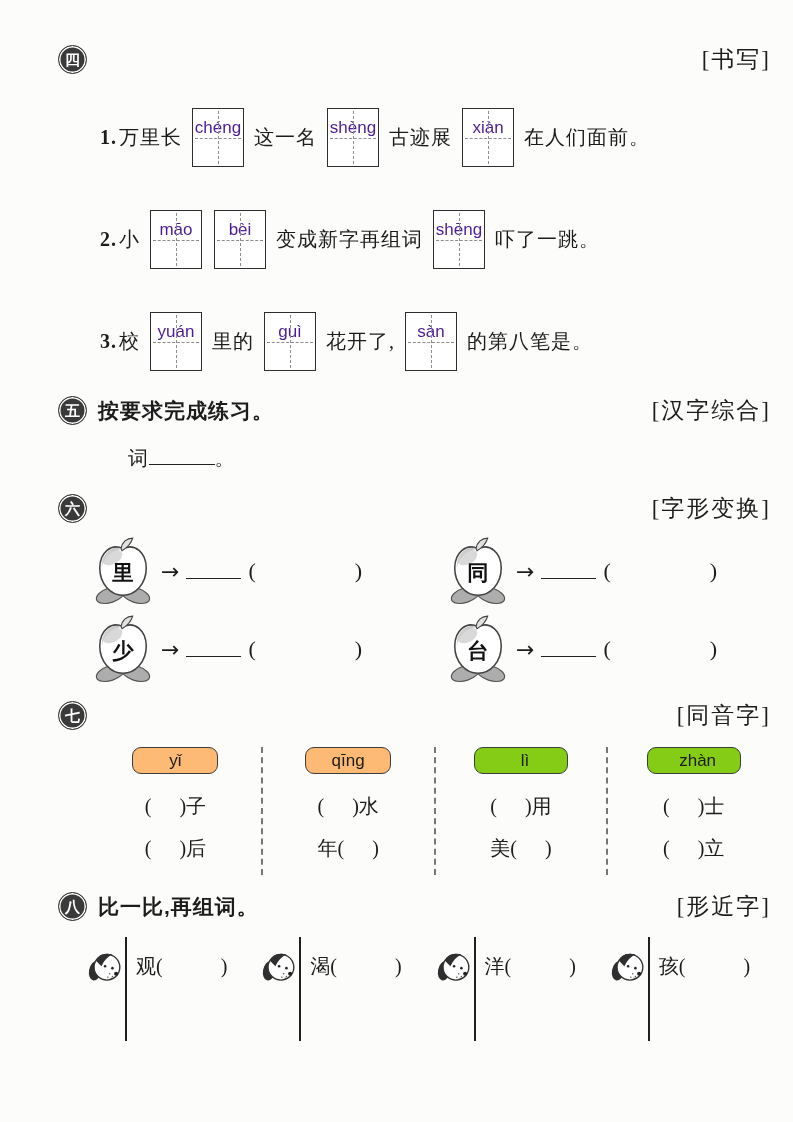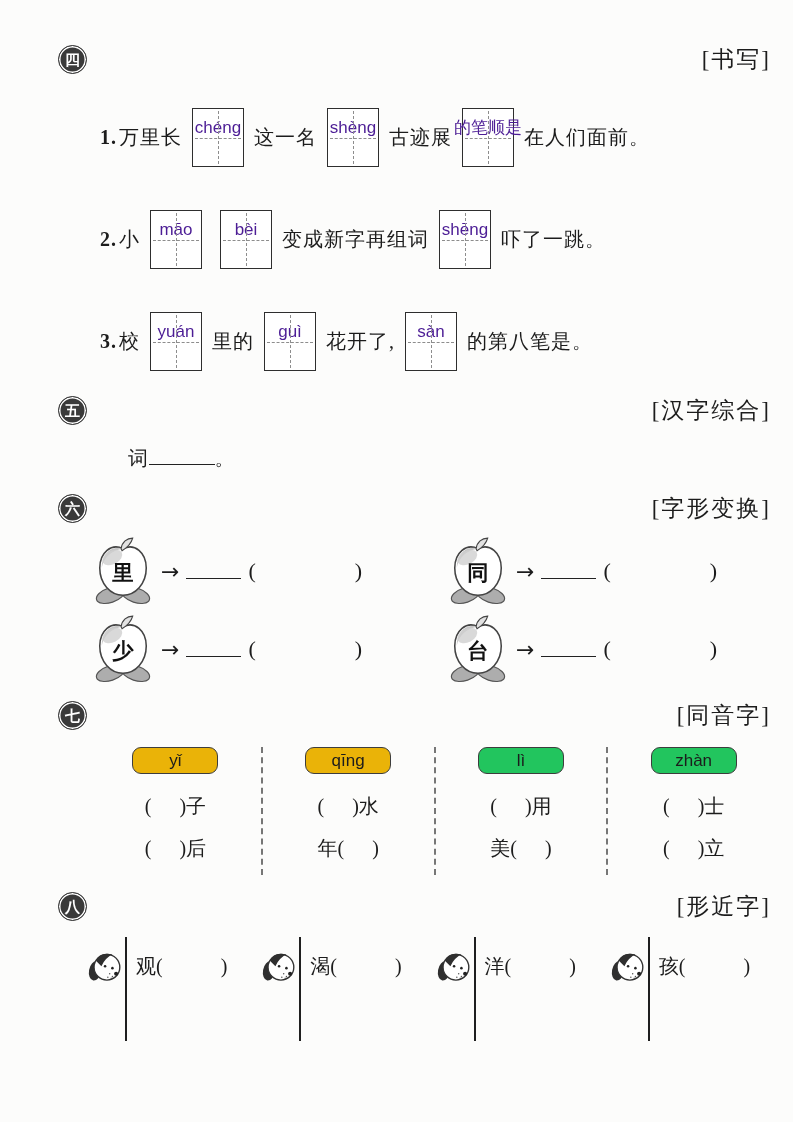--- a/index.html
+++ b/index.html
@@ -34,21 +34,21 @@
     position:relative;display:inline-block;
     width:50px;height:57px;border:1.7px solid #2e2e2e;background:#fff;
     flex:0 0 50px;
   }
   .writebox::before{content:"";position:absolute;left:2px;right:2px;top:50%;border-top:1.4px dashed #8d8d8d;}
   .writebox::after{content:"";position:absolute;top:2px;bottom:2px;left:50%;border-left:1.4px dashed #8d8d8d;}
   .py{
     position:absolute;left:50%;transform:translateX(-50%);top:-26px;
     font:17px/1 "Liberation Sans","DejaVu Sans",sans-serif;color:#4c1d95;white-space:nowrap;margin-top:36px;
   }
-  .pairboxes{display:flex;gap:18px;}
+  .pairboxes{display:flex;gap:12px;}
 
   
   .ul{display:inline-block;border-bottom:1.7px solid #222;height:15px;vertical-align:baseline;}
   .w52{width:52px}.w72{width:72px}.w235{width:235px}.w58{width:58px}.w66{width:66px}.w55{width:55px}
   .gap{display:inline-block;height:1px;}.g28{width:28px}.g58{width:58px}.g85{width:85px}
 
   
   .s5-line{margin:17px 30px 0 100px;font-size:20px;line-height:30px;letter-spacing:0.5px;}
   .s5-line.indent{margin-left:128px;}
 
@@ -57,23 +57,23 @@
   .s6-item{display:flex;align-items:center;gap:7px;height:70px;}
   .arrow{font-size:22px;font-family:"DejaVu Sans",sans-serif;}
   .paren{font-size:22px;}
 
   
   .s7-cols{display:flex;margin:16px 14px 0 90px;}
   .s7-col{flex:1;display:flex;flex-direction:column;align-items:center;min-height:128px;}
   .s7-col.divided{border-right:2px dashed #767676;}
   .pytag{
     border:1.6px solid #3d3d3d;border-radius:9px;padding:4px 0;width:84px;text-align:center;
-    font:17px/1 "Liberation Sans","DejaVu Sans",sans-serif;background:#eab308;
-  }
-  .pytag.shaded{background:#22c55e;}
+    font:17px/1 "Liberation Sans","DejaVu Sans",sans-serif;background:#fdba74;
+  }
+  .pytag.shaded{background:#84cc16;padding-left:8px;}
   .s7-row{display:flex;align-items:center;font-size:20px;margin-top:15px;}
   .s7-row.r1{margin-top:19px;}
 
   
   .s8-groups{display:flex;margin:22px 10px 0 86px;}
   .s8-group{flex:1;position:relative;height:90px;}
   .vline{position:absolute;left:39px;top:-7px;height:104px;border-left:2px solid #1f1f1f;}
   .dog{position:absolute;left:1px;top:3px;}
   .s8-rows{margin-left:50px;}
   .s8-row{display:flex;align-items:center;height:45px;font-size:20px;}
@@ -92,21 +92,21 @@
     <span class="txt"><span class="num">1.</span><span>万里长</span></span>
     <span class="writebox">
         <span class="py">chéng</span>
       </span>
     <span class="txt">这一名</span>
     <span class="writebox">
         <span class="py">shèng</span>
       </span>
     <span class="txt">古迹展</span>
     <span class="writebox">
-        <span class="py">的笔顺是</span>
+        <span class="py">xiàn</span>
       </span>
     <span class="txt">在人们面前。</span>
   </div>
 
   <div class="s4-row">
     <span class="txt"><span class="num">2.</span><span>小</span></span>
     <span class="pairboxes">
       <span class="writebox">
           <span class="py">māo</span>
         </span>
@@ -132,20 +132,21 @@
       </span>
     <span class="txt">花开了,</span>
     <span class="writebox">
         <span class="py">sàn</span>
       </span>
     <span class="txt">的第八笔是。</span>
   </div>
 
   <div class="sec-head" style="margin-top:24px;">
     <span class="badge">五</span>
+    <span class="sec-title">按要求完成练习。</span>
     <span class="sec-tag">[汉字综合]</span>
   </div>
 
   <div class="s5-line indent">
     <span>词</span><span class="ul w66"></span><span>。</span>
   </div>
 
   <div class="sec-head" style="margin-top:20px;">
     <span class="badge">六</span>
     <span class="sec-tag">[字形变换]</span>
@@ -277,20 +278,21 @@
       <div class="s7-row">
           <span>(</span>
           <span class="gap g28"></span>
           <span>)立</span>
         </div>
     </div>
   </div>
 
   <div class="sec-head" style="margin-top:16px;">
     <span class="badge">八</span>
+    <span class="sec-title">比一比,再组词。</span>
     <span class="sec-tag">[形近字]</span>
   </div>
 
   <div class="s8-groups">
 
     <div class="s8-group">
       <svg class="dog" width="38" height="46" viewBox="0 0 40 50">
         <ellipse cx="8" cy="26" rx="6.5" ry="10.5" transform="rotate(10 8 26)" fill="#2f2f2f"></ellipse>
         <circle cx="21" cy="22" r="14" fill="#fff" stroke="#333" stroke-width="1.5"></circle>
         <path d="M9 15 Q 13 5 27 8 Q 19 12 15 21 Z" fill="#2f2f2f"></path>

